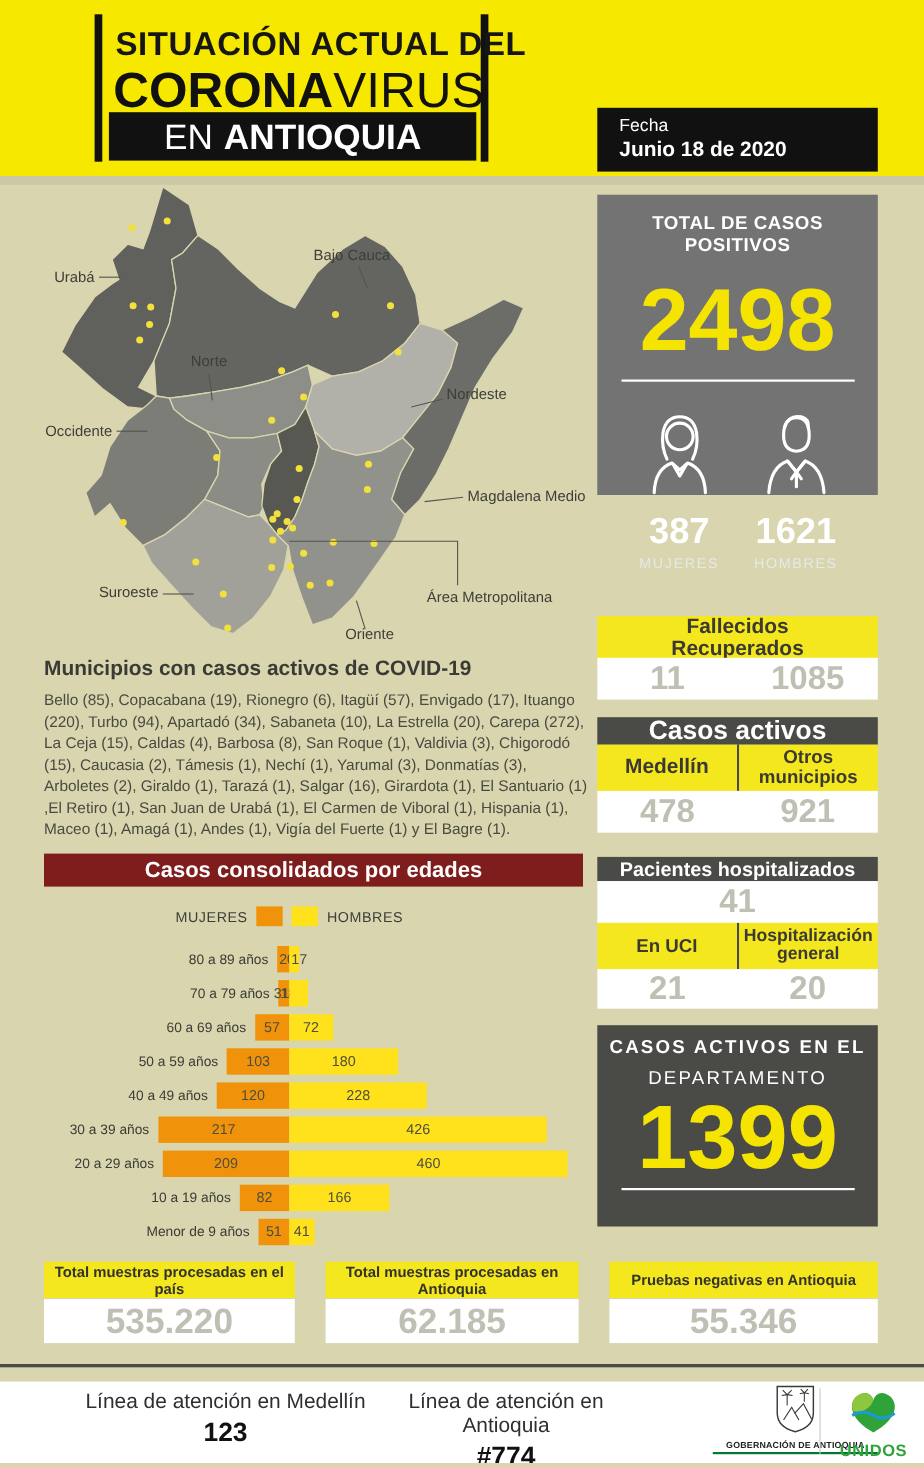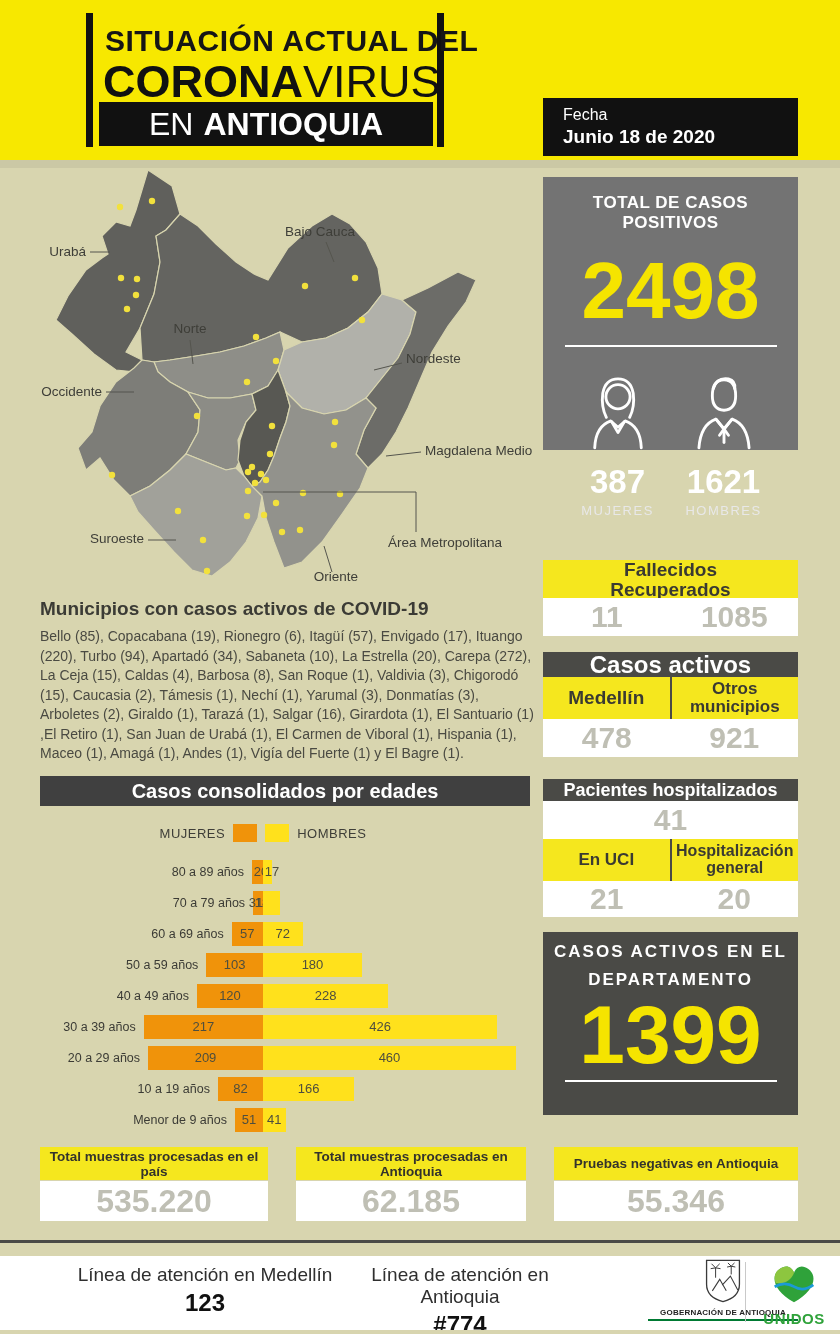--- a/index.html
+++ b/index.html
@@ -49,30 +49,30 @@
   #active-title{top:652px;height:25px;font-size:24px;}
   #active-head{top:677px;height:42px;}
   #active-vals{top:719px;height:38px;}
   #hosp-title{top:779px;height:22px;font-size:18px;}
   #hosp-total{top:801px;height:38px;}
   #hosp-head{top:839px;height:42px;}
   #hosp-head .ycell{font-size:17px;}
   #hosp-vals{top:881px;height:36px;}
   #dept-panel{top:932px;height:183px;background:#4a4a46;color:#fff;text-align:center;}
   #dept-t1{padding-top:10px;font-size:17px;font-weight:800;letter-spacing:2px;}
-  #dept-t2{font-size:17px;font-weight:700;letter-spacing:2px;margin-top:8px;}
+  #dept-t2{font-size:17px;font-weight:400;letter-spacing:2px;margin-top:8px;}
   #dept-value{font-size:82px;font-weight:800;color:#f5e400;line-height:.95;margin-top:6px;}
   #dept-rule{width:212px;height:2px;background:#fff;margin:6px auto 0;}
 
   
   #muni-title{left:40px;top:598px;font-size:19px;font-weight:800;color:#3b3b35;}
   #muni-text{left:40px;top:627px;width:494px;font-size:14px;line-height:19.5px;color:#4a4a42;}
 
   
-  #chart-title{left:40px;top:776px;width:490px;height:30px;background:#404040;color:#fff;
+  #chart-title{left:40px;top:776px;width:490px;height:30px;background:#7f1d1d;color:#fff;
                display:flex;align-items:center;justify-content:center;font-size:20px;font-weight:800;}
   #chart{left:40px;top:812px;width:500px;height:316px;}
   #chart .legend{position:absolute;top:12px;left:0;width:446px;display:flex;justify-content:center;align-items:center;gap:8px;
                  font-size:13px;color:#3e3e38;letter-spacing:.5px;}
   #chart .sw{width:24px;height:18px;display:inline-block;}
   #chart .row-label{position:absolute;font-size:12.5px;color:#3b3b35;white-space:nowrap;line-height:24px;}
   #chart .bar{position:absolute;height:24px;}
   #chart .bval{position:absolute;height:24px;line-height:24px;text-align:center;font-size:13px;color:#4e4e3e;}
 
   

